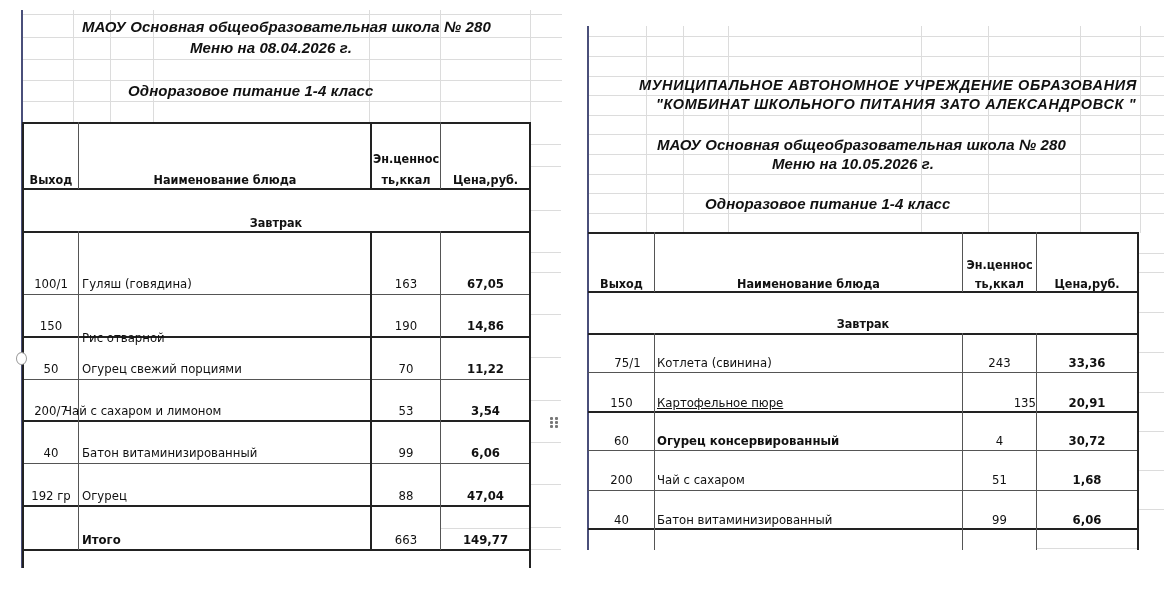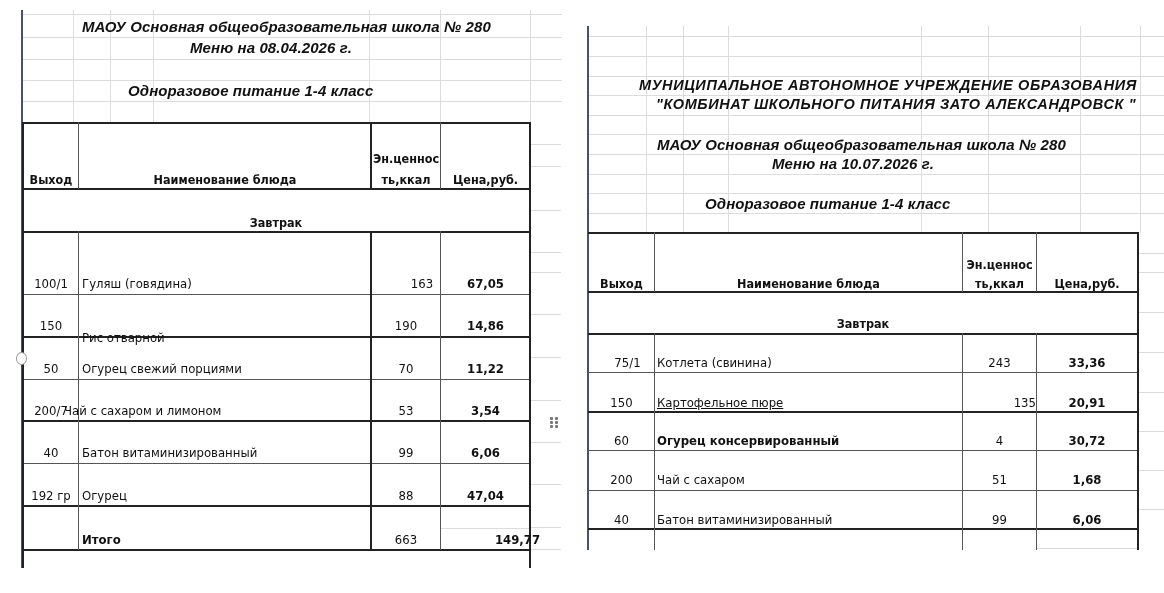--- a/index.html
+++ b/index.html
@@ -84,21 +84,21 @@
   <div class="cell hdr center" style="left:372px;top:151px;width:68px;">Эн.ценнос</div>
   <div class="cell hdr center" style="left:372px;top:172px;width:68px;">ть,ккал</div>
   <div class="cell hdr center" style="left:442px;top:172px;width:87px;">Цена,руб.</div>
 
   <div class="cell hdr center" style="left:22px;top:215px;width:508px;">Завтрак</div>
 
   <div id="left-rows">
       <div>
         <div class="cell center" style="left:24px;top:276px;width:54px;">100/1</div>
         <div class="cell" style="left:82px;top:276px;">Гуляш (говядина)</div>
-        <div class="cell center" style="left:372px;top:276px;width:68px;margin-left:16px;">163</div>
+        <div class="cell center" style="left:372px;top:276px;width:68px;">163</div>
         <div class="cell bold center" style="left:442px;top:276px;width:87px;">67,05</div>
       </div>
       <div>
         <div class="cell center" style="left:24px;top:318px;width:54px;">150</div>
         <div class="cell" style="left:82px;top:330px;">Рис отварной</div>
         <div class="cell center" style="left:372px;top:318px;width:68px;">190</div>
         <div class="cell bold center" style="left:442px;top:318px;width:87px;">14,86</div>
       </div>
       <div>
         <div class="cell center" style="left:24px;top:361px;width:54px;">50</div>
@@ -121,21 +121,21 @@
       <div>
         <div class="cell center" style="left:24px;top:488px;width:54px;">192 гр</div>
         <div class="cell" style="left:82px;top:488px;">Огурец</div>
         <div class="cell center" style="left:372px;top:488px;width:68px;">88</div>
         <div class="cell bold center" style="left:442px;top:488px;width:87px;">47,04</div>
       </div>
     </div>
 
   <div class="cell bold" style="left:82px;top:532px;">Итого</div>
   <div class="cell center" style="left:372px;top:532px;width:68px;">663</div>
-  <div class="cell bold center" style="left:442px;top:532px;width:87px;margin-left:32px;">149,77</div>
+  <div class="cell bold center" style="left:442px;top:532px;width:87px;">149,77</div>
 
   <div class="circle-handle" style="left:16px;top:352px;"></div>
 </div>
 
 <div class="handle" style="left:550px;top:417px;">
   <span style="left:0;top:0"></span>
     <span style="left:5px;top:0"></span>
   <span style="left:0;top:4px"></span>
     <span style="left:5px;top:4px"></span>
   <span style="left:0;top:8px"></span>
@@ -169,21 +169,21 @@
   <div class="gridh" style="left:1139px;top:431px;width:25px;"></div>
   <div class="gridh" style="left:1139px;top:470px;width:25px;"></div>
   <div class="gridh" style="left:1139px;top:509px;width:25px;"></div>
   <div class="gridh" style="left:1037px;top:548px;width:100px;"></div>
 
   <div class="sheet-edge" style="left:587px;top:26px;height:524px;"></div>
 
   <div class="title-caps" style="left:639px;top:77px;">МУНИЦИПАЛЬНОЕ АВТОНОМНОЕ УЧРЕЖДЕНИЕ ОБРАЗОВАНИЯ</div>
   <div class="title-caps" style="left:656px;top:96px;">"КОМБИНАТ ШКОЛЬНОГО ПИТАНИЯ ЗАТО АЛЕКСАНДРОВСК "</div>
   <div class="title" style="left:657px;top:136px;">МАОУ Основная общеобразовательная школа  № 280</div>
-  <div class="title" style="left:772px;top:155px;">Меню на 10.07.2026 г.</div>
+  <div class="title" style="left:772px;top:155px;">Меню на 10.05.2026 г.</div>
   <div class="title" style="left:705px;top:195px;">Одноразовое питание 1-4 класс</div>
 
   <div class="tbl-line-h" style="left:588px;top:232px;width:551px;"></div>
   <div class="tbl-line-h" style="left:588px;top:291px;width:551px;"></div>
   <div class="tbl-line-h" style="left:588px;top:333px;width:551px;"></div>
   <div class="tbl-line-h thin" style="left:588px;top:372px;width:551px;"></div>
   <div class="tbl-line-h" style="left:588px;top:411px;width:551px;"></div>
   <div class="tbl-line-h thin" style="left:588px;top:450px;width:551px;"></div>
   <div class="tbl-line-h thin" style="left:588px;top:490px;width:551px;"></div>
   <div class="tbl-line-h" style="left:588px;top:528px;width:551px;"></div>

